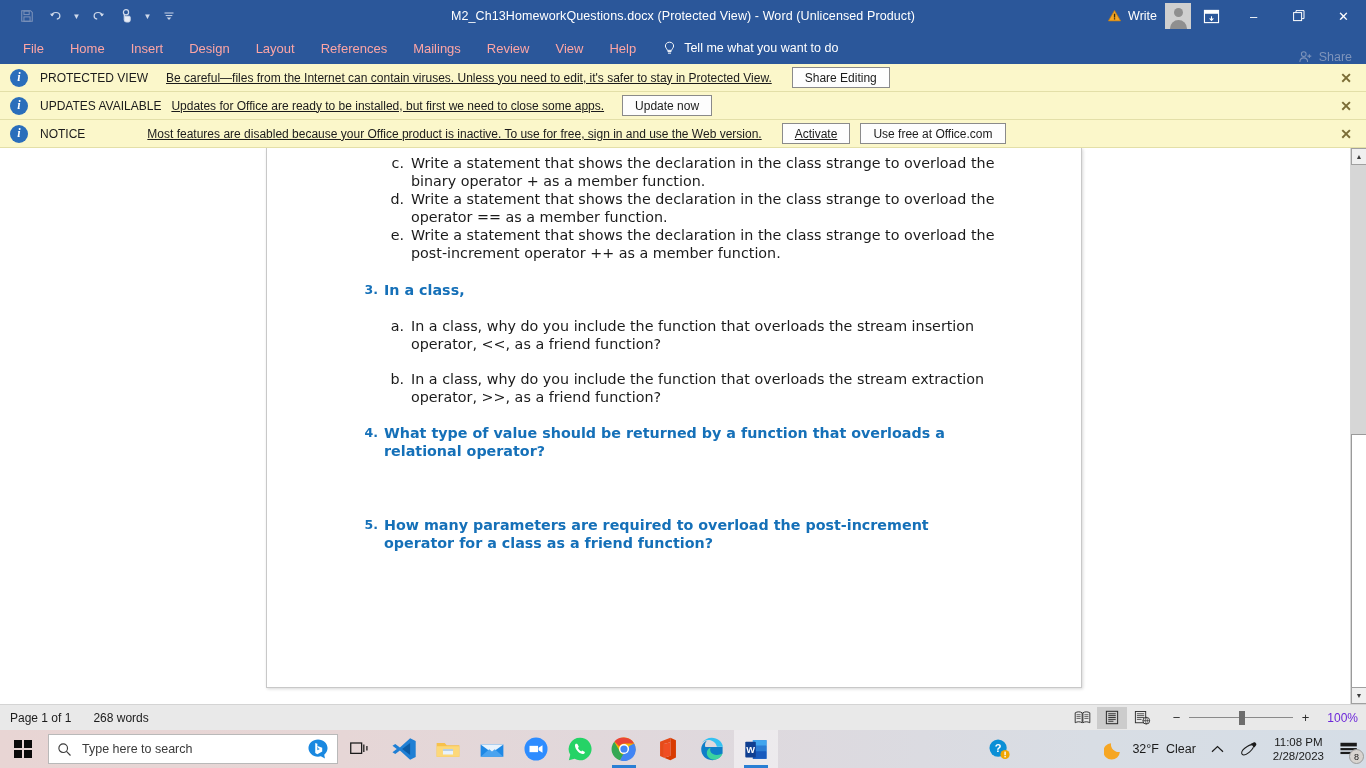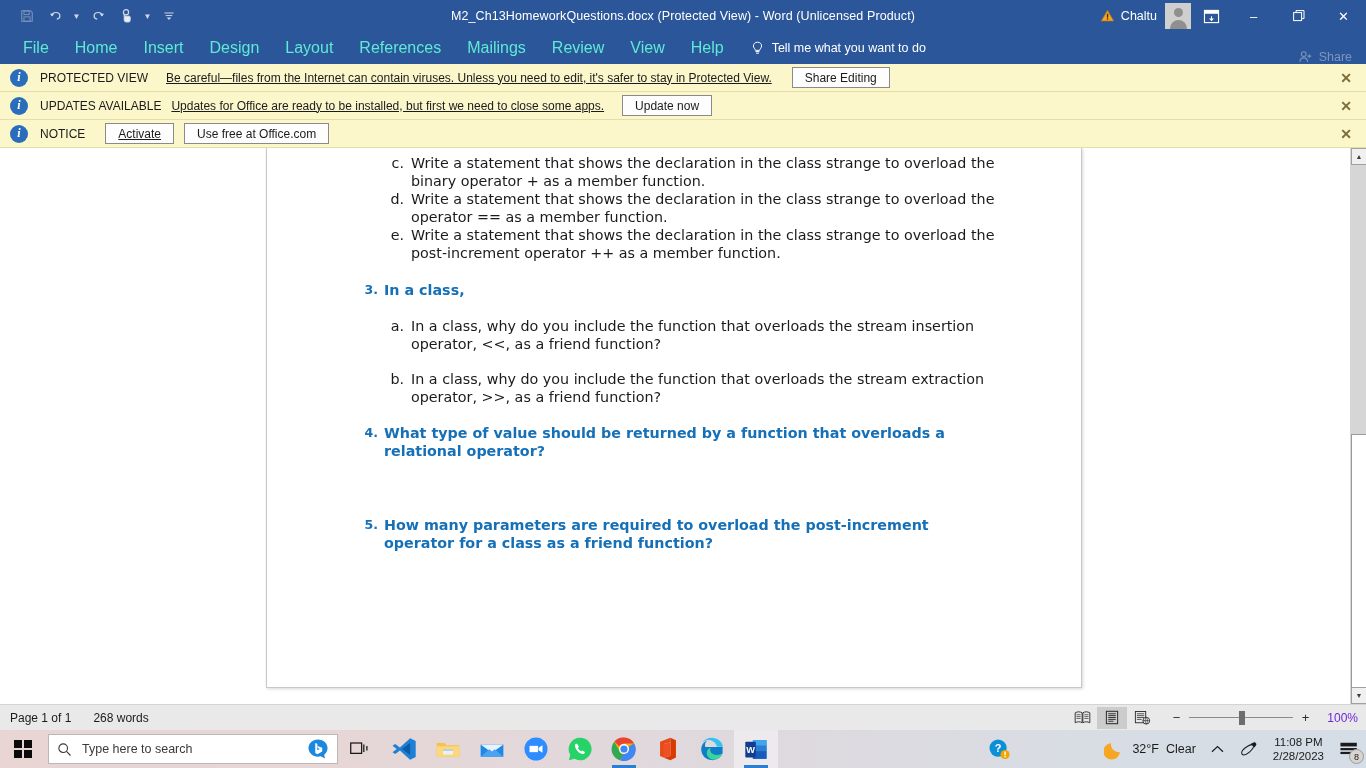--- a/index.html
+++ b/index.html
@@ -37,21 +37,21 @@
   .ribbon-opt { width: 40px; height: 32px; display:flex; align-items:center; justify-content:center; color:#fff; }
   .win-btn { width: 45px; height: 32px; display: flex; align-items: center; justify-content: center;
     color: #ffffff; font-size: 13px; }
 
   
   .ribbonbar {
     position: absolute; top: 32px; left: 0; width: 1366px; height: 32px;
     background: #2b579a; color: #ffffff;
   }
   .tabs { position: absolute; left: 10px; top: 0; height: 32px; display: flex; align-items: center; }
-  .tab { padding: 0 13px; height: 32px; display: flex; align-items: center; font-size: 16px; color: #5eead4; }
+  .tab { padding: 0 13px; height: 32px; display: flex; align-items: center; font-size: 13px; color: #fca5a5; }
   .tellme { display: flex; align-items: center; height: 32px; margin-left: 14px; font-size: 12.5px; color: #ffffff; gap: 8px; }
   .share-btn {
     position: absolute; right: 14px; top: 0; height: 32px; display: flex; align-items: flex-end;
     gap: 6px; font-size: 12.5px; color: #7e94bb;
   }
 
   
   .infobar {
     position: absolute; left: 0; width: 1366px; height: 28px;
     background: #fbf7ca; border-bottom: 1px solid #e3dfa8;
@@ -229,21 +229,21 @@
   <div class="title-text">M2_Ch13HomeworkQuestions.docx (Protected View)  -  Word (Unlicensed Product)</div>
 
   <div class="tb-right">
     <span class="warn-icon">
       <svg width="15" height="14" viewBox="0 0 16 16">
           <path d="M8 1.6 L15 13.6 H1 Z" fill="#f5a623" stroke="#c07a12" stroke-width=".8"></path>
           <rect x="7.3" y="5.4" width="1.5" height="4.4" fill="#3a2a05"></rect>
           <rect x="7.3" y="10.5" width="1.5" height="1.5" fill="#3a2a05"></rect>
         </svg>
     </span>
-    <span class="user-name">Chaltu</span>
+    <span class="user-name">Write</span>
     <span class="av-wrap">
         <i class="h"></i>
         <i class="b"></i>
       </span>
     <span class="ribbon-opt">
       <svg width="17" height="15" viewBox="0 0 18 16">
           <rect x="1.5" y="1.5" width="15" height="13" fill="none" stroke="#ffffff" stroke-width="1.2"></rect>
           <rect x="1.5" y="1.5" width="15" height="3.6" fill="#ffffff"></rect>
           <path d="M9 7.6 L9 12 M7 10 L9 12.2 L11 10" stroke="#ffffff" stroke-width="1.1" fill="none"></path>
         </svg>
@@ -309,20 +309,21 @@
   <span class="ib-msg" style="margin-left:10px;">Updates for Office are ready to be installed, but first we need to close some apps.</span>
   <span class="ib-btn" style="margin-left:18px;justify-content:flex-end;">
     <span>Update now</span>
   </span>
   <span class="ib-close">✕</span>
 </div>
 
 <div class="infobar" id="bar-notice">
   <span class="ib-icon">i</span>
   <span class="ib-label">NOTICE</span>
+  <span class="ib-msg" style="margin-left:62px;">Most features are disabled because your Office product is inactive. To use for free, sign in and use the Web version.</span>
   <span class="ib-btn" style="margin-left:20px;">
     <span class="ul">Activate</span>
   </span>
   <span class="ib-btn" style="margin-left:10px;">
     <span>Use free at Office.com</span>
   </span>
   <span class="ib-close">✕</span>
 </div>
 
 <div class="docarea">

